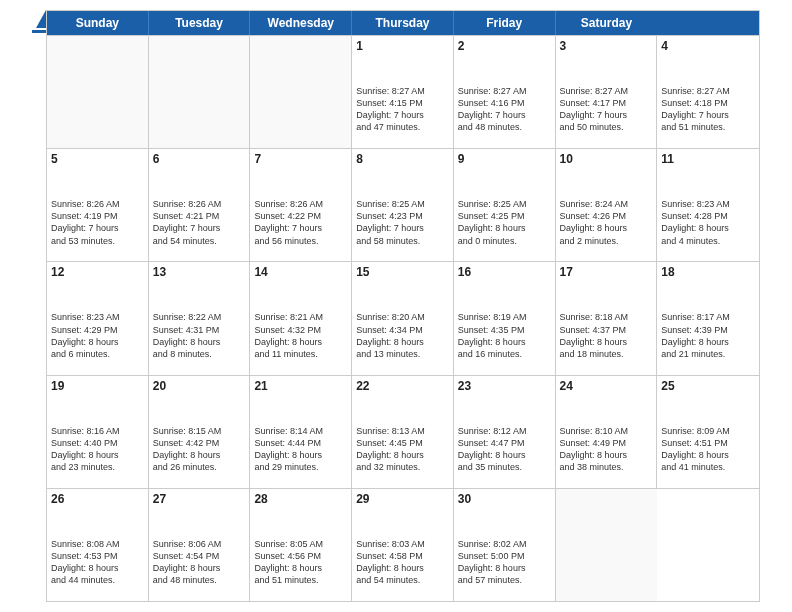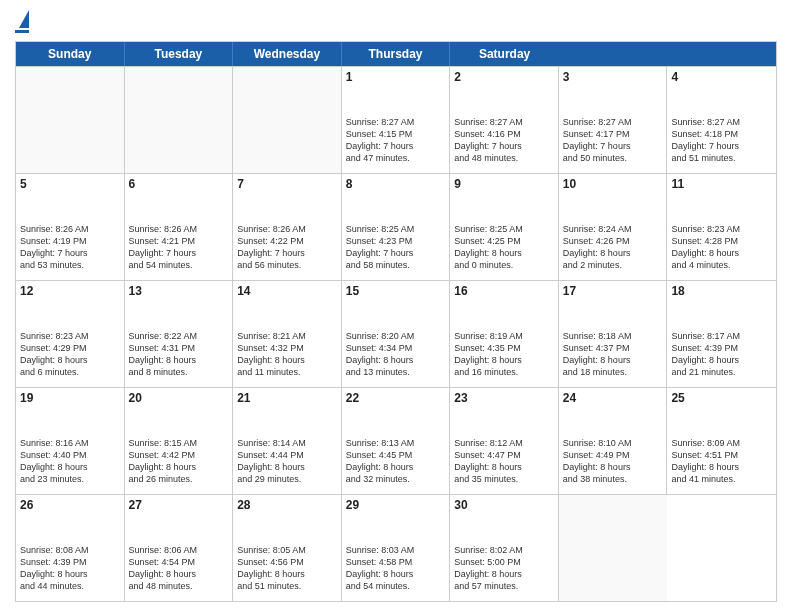--- a/index.html
+++ b/index.html
@@ -6,23 +6,22 @@
     body {
       font-family: Arial, sans-serif;
       background: #fff;
       width: 792px;
       height: 612px;
       overflow: hidden;
     }
     .page {
       width: 792px;
       height: 612px;
-      padding: 10px 15px;
-      display: flex;
-      flex-direction: column;
+      padding: 10px 32px;
+      display: flex;
     }
     .header {
       display: flex;
       justify-content: space-between;
       align-items: flex-start;
       margin-bottom: 8px;
     }
     .logo {
       display: flex;
       flex-direction: column;
@@ -135,20 +134,21 @@
       <div class="subtitle"></div>
     </div>
   </div>
 
   <div class="calendar">
     <div class="cal-header" id="cal-header">
         <div class="cal-header-cell">Sunday</div>
         <div class="cal-header-cell">Tuesday</div>
         <div class="cal-header-cell">Wednesday</div>
         <div class="cal-header-cell">Thursday</div>
+        <div class="cal-header-cell">Friday</div>
         <div class="cal-header-cell">Saturday</div>
       </div>
     <div class="cal-body" id="cal-body">
         <div class="cal-row">
           <div class="cal-cell empty"></div>
           <div class="cal-cell empty"></div>
           <div class="cal-cell empty"></div>
           <div class="cal-cell">
             <span class="day-num">1</span>
             <div class="cell-text" style="white-space: pre-line;">Sunrise: 8:27 AM
@@ -328,21 +328,21 @@
             <div class="cell-text" style="white-space: pre-line;">Sunrise: 8:09 AM
 Sunset: 4:51 PM
 Daylight: 8 hours
 and 41 minutes.</div>
           </div>
         </div>
         <div class="cal-row">
           <div class="cal-cell">
             <span class="day-num">26</span>
             <div class="cell-text" style="white-space: pre-line;">Sunrise: 8:08 AM
-Sunset: 4:39 PM
+Sunset: 4:53 PM
 Daylight: 8 hours
 and 44 minutes.</div>
           </div>
           <div class="cal-cell">
             <span class="day-num">27</span>
             <div class="cell-text" style="white-space: pre-line;">Sunrise: 8:06 AM
 Sunset: 4:54 PM
 Daylight: 8 hours
 and 48 minutes.</div>
           </div>

